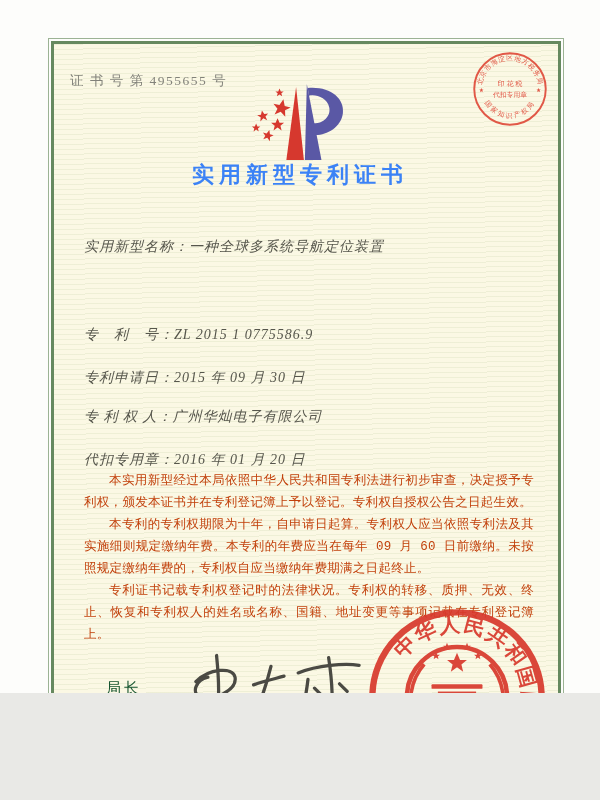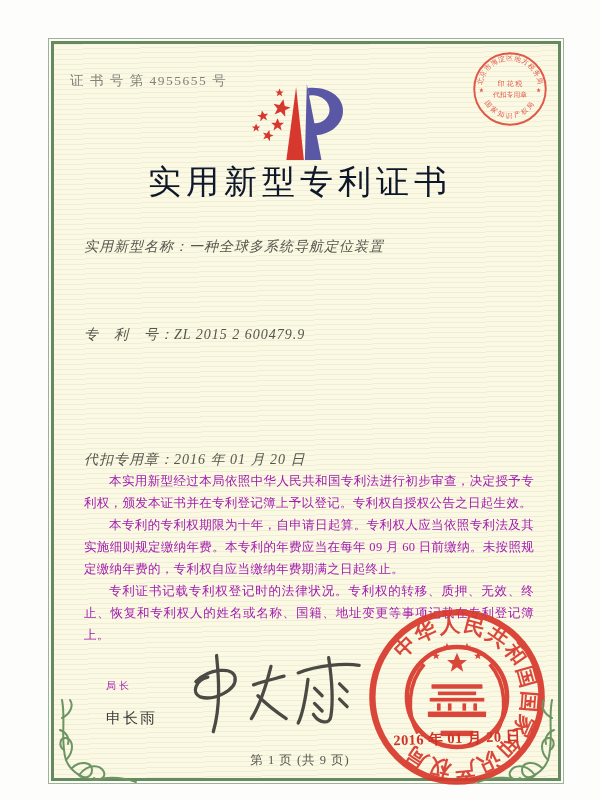--- a/index.html
+++ b/index.html
@@ -1,17 +1,17 @@
 <!DOCTYPE html>
 <html><head>
 <meta charset="utf-8">
 <style>
   html,body{margin:0;padding:0;background:#e9e9e6;}
   .page{
-    position:relative;width:600px;height:800px;background:#fdfdfb;overflow:hidden;
+    position:relative;width:600px;height:693px;background:#fdfdfb;overflow:hidden;
     font-family:"Liberation Serif","DejaVu Serif",serif;
     box-shadow:0 0 4px rgba(0,0,0,.25);
   }
   
   .frame{
     position:absolute;left:48px;top:38px;width:516px;height:746px;
     border:1px solid #9cb394;padding:2px;box-sizing:border-box;
   }
   .frame-inner{
     width:100%;height:100%;box-sizing:border-box;border:3px solid #66895f;
@@ -19,31 +19,31 @@
       repeating-linear-gradient(179deg, rgba(150,176,115,.13) 0 1px, rgba(0,0,0,0) 1px 5px),
       #fbf8e4;
   }
   .cert-no{
     position:absolute;left:70px;top:72px;font-size:13.5px;color:#82827a;
     letter-spacing:1.5px;white-space:nowrap;
   }
   .logo{position:absolute;left:250px;top:84px;width:100px;height:78px;}
   .title{
     position:absolute;left:0;right:0;top:160px;text-align:center;
-    font-size:33px;letter-spacing:5px;color:#0f172a;font-weight:400;white-space:nowrap;
+    font-size:22px;letter-spacing:5px;color:#3b82f6;font-weight:700;white-space:nowrap;
   }
   .field{position:absolute;left:84px;font-size:14px;color:#56564c;letter-spacing:1px;white-space:nowrap;font-style:italic;}
   .f0{top:238px}.f1{top:284px}.f2{top:326px}.f3{top:369px}.f4{top:408px}.f5{top:451px}
   .body-text{position:absolute;left:84px;top:470px;width:450px;}
   .body-text p{
     margin:0;text-indent:2em;text-align:justify;font-size:12.5px;line-height:22px;
-    color:#a21caf;letter-spacing:.3px;
+    color:#c2410c;letter-spacing:.3px;font-family:Liberation Mono, monospace;
   }
-  .director-post{position:absolute;left:106px;top:679px;font-size:10px;letter-spacing:3px;
-    color:#a21caf;font-family:Liberation Serif, serif;}
+  .director-post{position:absolute;left:106px;top:679px;font-size:15px;letter-spacing:3px;
+    color:#14532d;font-family:Liberation Serif, serif;}
   .director-name{position:absolute;left:106px;top:709px;font-size:15px;letter-spacing:2px;
     color:#3c3c38;font-family:Liberation Sans, sans-serif;}
   .signature{position:absolute;left:185px;top:645px;width:185px;height:95px;opacity:.88;}
   .seal{position:absolute;left:366px;top:606px;width:182px;height:182px;opacity:.92;}
   .seal-date{
     position:absolute;left:377px;top:729px;width:160px;text-align:center;
     color:#cf3427;font-weight:bold;font-size:14.5px;letter-spacing:.5px;
     transform:rotate(-2deg);white-space:nowrap;
   }
   .tax-stamp{position:absolute;left:471px;top:50px;width:78px;height:78px;opacity:.95;}
@@ -79,21 +79,23 @@
       <use href="#st1" transform="translate(12,33) scale(0.6) rotate(-10)"></use>
       <use href="#st1" transform="translate(27,42) scale(0.7)"></use>
       <use href="#st1" transform="translate(5,45) scale(0.45)"></use>
       <use href="#st1" transform="translate(17,53) scale(0.6) rotate(15)"></use>
     </g>
   </svg>
 
   <div class="title">实用新型专利证书</div>
 
   <div class="field f0"><span>实用新型名称：</span><span>一种全球多系统导航定位装置</span></div>
-  <div class="field f2"><span>专　利　号：</span><span>ZL 2015 2 600479.9</span></div>
+  <div class="field f2"><span>专　利　号：</span><span>ZL 2015 1 0775586.9</span></div>
+  <div class="field f3"><span>专利申请日：</span><span>2015 年 09 月 30 日</span></div>
+  <div class="field f4"><span>专 利 权 人：</span><span>广州华灿电子有限公司</span></div>
   <div class="field f5"><span>代扣专用章：</span><span>2016 年 01 月 20 日</span></div>
 
   <div class="body-text">
     <p>本实用新型经过本局依照中华人民共和国专利法进行初步审查，决定授予专利权，颁发本证书并在专利登记簿上予以登记。专利权自授权公告之日起生效。</p>
     <p>本专利的专利权期限为十年，自申请日起算。专利权人应当依照专利法及其实施细则规定缴纳年费。本专利的年费应当在每年 09 月 60 日前缴纳。未按照规定缴纳年费的，专利权自应当缴纳年费期满之日起终止。</p>
     <p>专利证书记载专利权登记时的法律状况。专利权的转移、质押、无效、终止、恢复和专利权人的姓名或名称、国籍、地址变更等事项记载在专利登记簿上。</p>
   </div>
 
   <div class="director-post">局长</div>
   <div class="director-name">申长雨</div>

